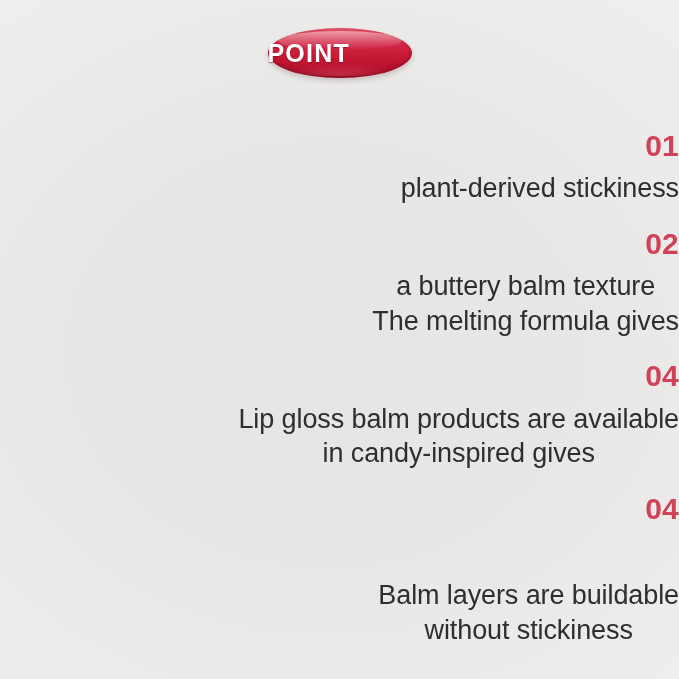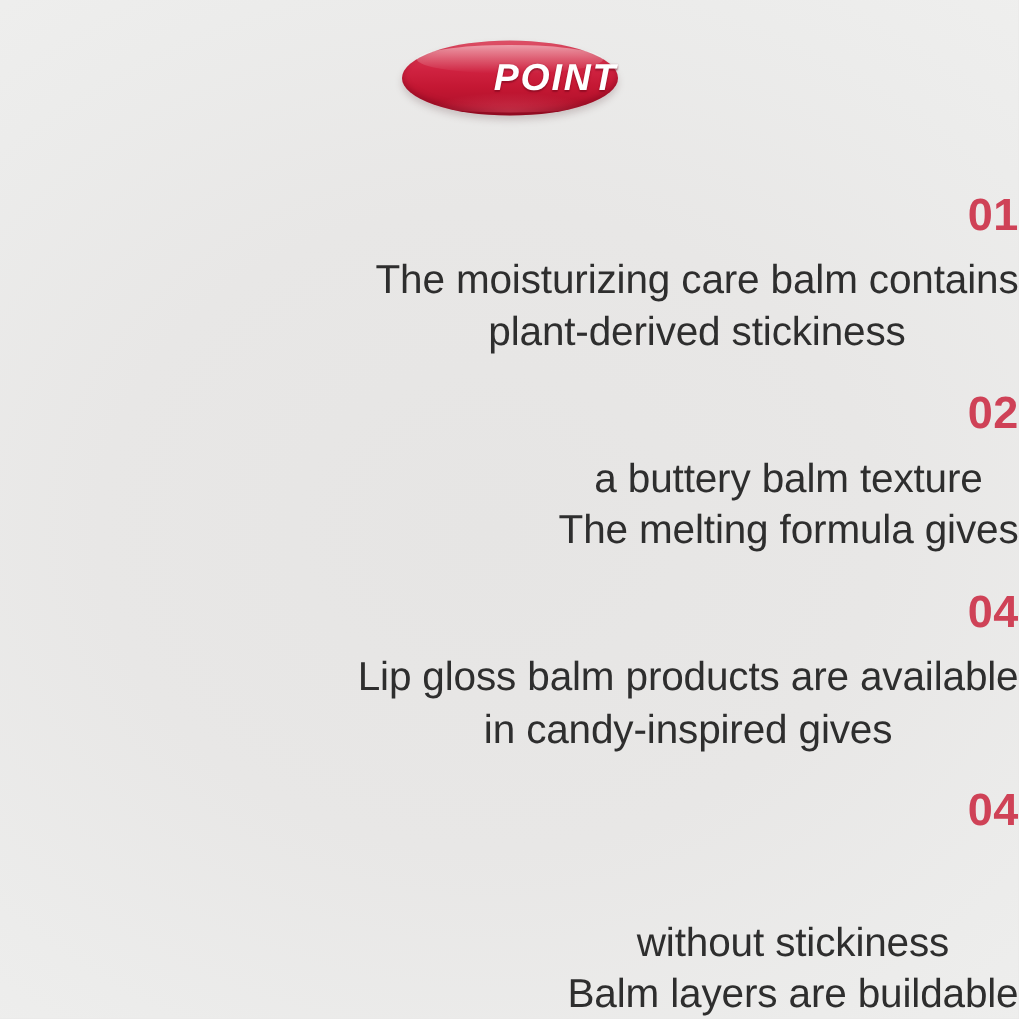--- a/index.html
+++ b/index.html
@@ -47,22 +47,21 @@
         #d83a53 14%,
         #cf2240 40%,
         #c41733 62%,
         #b3122c 86%,
         #9e0e26 100%);
     box-shadow:
       0 3px 5px rgba(120, 90, 95, 0.28),
       inset 0 -2px 4px rgba(110, 5, 25, 0.45);
     display: flex;
     align-items: center;
-    justify-content: flex-end;
-    font-style: italic;
+    justify-content: flex-start;
   }
 
   
   .badge::before {
     content: "";
     position: absolute;
     top: 3px;
     left: 10px;
     width: 124px;
     height: 19px;
@@ -149,21 +148,20 @@
     <div class="badge">
       <span class="badge-label">POINT</span>
     </div>
   </div>
 
   <div class="points">
 
     <div class="point">
       <div class="point-number">01</div>
       <div class="point-body">
-        <span class="point-line">The moisturizing care balm contains</span>
         <span class="point-line">plant-derived stickiness</span>
       </div>
     </div>
 
     <div class="point">
       <div class="point-number">02</div>
       <div class="point-body">
         <span class="point-line">a buttery balm texture</span>
         <span class="point-line">The melting formula gives</span>
       </div>
@@ -173,19 +171,19 @@
       <div class="point-number">04</div>
       <div class="point-body">
         <span class="point-line">Lip gloss balm products are available</span>
         <span class="point-line">in candy-inspired gives</span>
       </div>
     </div>
 
     <div class="point">
       <div class="point-number">04</div>
       <div class="point-body">
+        <span class="point-line">Balm layers are buildable</span>
         <span class="point-line">without stickiness</span>
-        <span class="point-line">Balm layers are buildable</span>
       </div>
     </div>
 
   </div>
 </div>
 
 </body></html>

